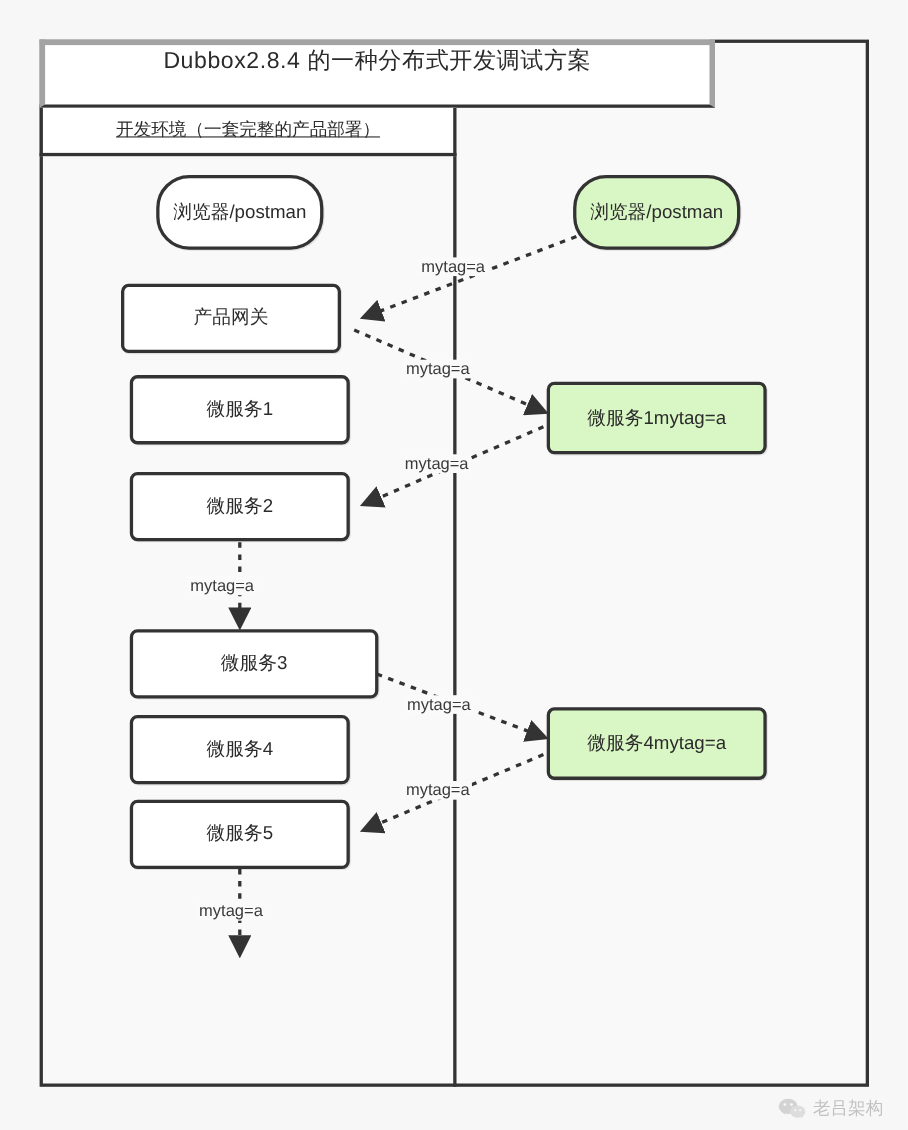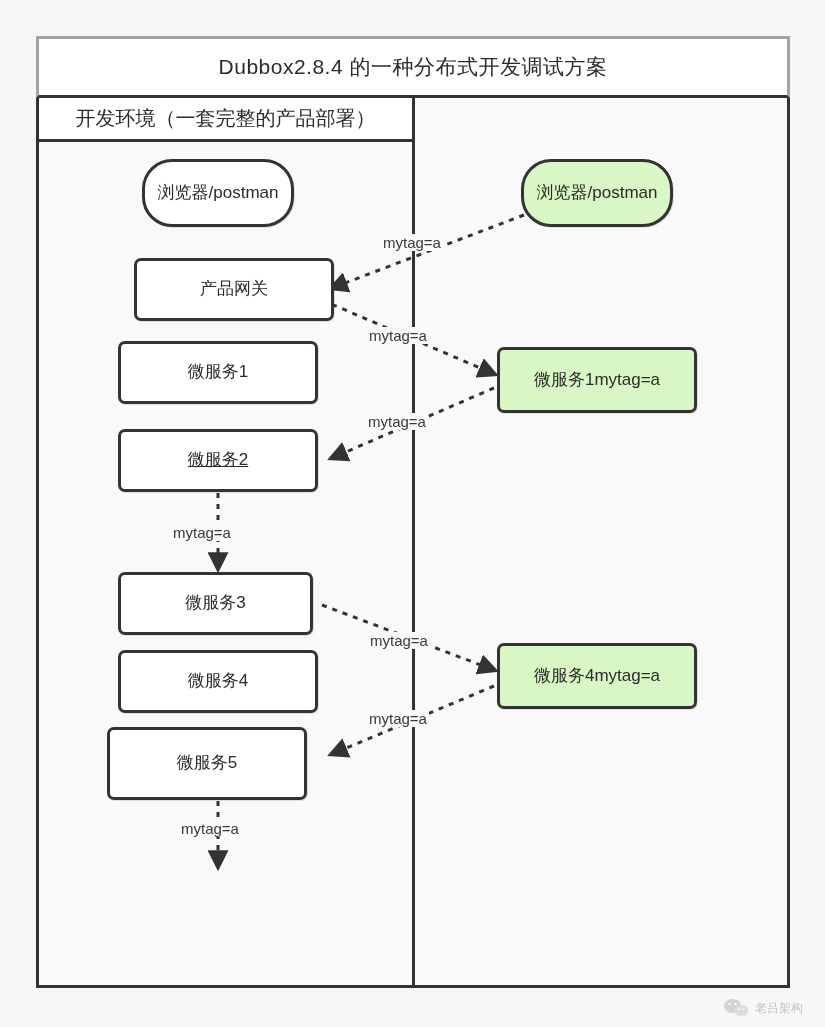--- a/index.html
+++ b/index.html
@@ -23,48 +23,48 @@
     width: 754px;
     height: 952px;
     border: 3px solid #333333;
     box-sizing: border-box;
     background: #f9f9f9;
   }
   .title-row {
     position: absolute;
     left: 36px;
     top: 36px;
-    width: 754px;
+    width: 614px;
     height: 62px;
     box-sizing: border-box;
-    border: 3px solid #a3a3a3;
+    border: 5px solid #a3a3a3;
     border-bottom: 3px solid #333333;
     background: #ffffff;
     display: flex;
-    align-items: center;
+    align-items: flex-start;
     justify-content: center;
   }
   .title-row .txt {
     font-size: 21px;
     color: #2b2b2b;
     letter-spacing: .5px;
   }
   .lane-head {
     position: absolute;
     top: 98px;
     height: 44px;
     box-sizing: border-box;
     background: #ffffff;
     border: 3px solid #333333;
     border-top: none;
     display: flex;
     align-items: center;
     justify-content: center;
   }
-  .lane-head .txt { font-size: 20px; color: #2b2b2b; }
+  .lane-head .txt { font-size: 16px; color: #2b2b2b; text-decoration: underline; }
   .lane-head.left  { left: 36px;  width: 379px; }
   .lane-head.right { left: 412px; width: 378px; border-left: none; }
 
   .lane-divider {
     position: absolute;
     left: 412px;
     top: 142px;
     width: 3px;
     height: 846px;
     background: #333333;
@@ -110,21 +110,21 @@
   .watermark {
     position: absolute;
     right: 22px;
     bottom: 8px;
     display: flex;
     align-items: center;
     gap: 6px;
     opacity: 0.38;
   }
   .watermark .wm-text {
-    font-size: 12px;
+    font-size: 16px;
     color: #6a6a6a;
     font-family: "DejaVu Sans", sans-serif;
   }
   .wm-icon { width: 26px; height: 22px; display:block; }
 </style>
 </head>
 <body>
 
 <div id="canvas">
 
@@ -168,41 +168,41 @@
   <div class="edge-label" style="left:171px; top:524px;">mytag=a</div>
   <div class="edge-label" style="left:368px; top:632px;">mytag=a</div>
   <div class="edge-label" style="left:367px; top:710px;">mytag=a</div>
   <div class="edge-label" style="left:179px; top:820px;">mytag=a</div>
 
   <div class="node rounded" style="left:142px; top:159px; width:152px; height:68px;">
     <span class="l1">浏览</span>
     <span class="l2">器/postman</span>
   </div>
 
-  <div class="node" style="left:134px; top:258px; width:200px; height:63px;">
+  <div class="node" style="left:110px; top:258px; width:200px; height:63px;">
     <span class="l1">产品网关</span>
   </div>
 
   <div class="node" style="left:118px; top:341px; width:200px; height:63px;">
     <span class="l1">微服务1</span>
   </div>
 
-  <div class="node" style="left:118px; top:429px; width:200px; height:63px;text-decoration:underline;">
+  <div class="node" style="left:118px; top:429px; width:200px; height:63px;">
     <span class="l1">微服务2</span>
   </div>
 
-  <div class="node" style="left:118px; top:572px; width:195px; height:63px;">
+  <div class="node" style="left:118px; top:572px; width:226px; height:63px;">
     <span class="l1">微服务3</span>
   </div>
 
   <div class="node" style="left:118px; top:650px; width:200px; height:63px;">
     <span class="l1">微服务4</span>
   </div>
 
-  <div class="node" style="left:107px; top:727px; width:200px; height:73px;">
+  <div class="node" style="left:118px; top:727px; width:200px; height:63px;">
     <span class="l1">微服务5</span>
   </div>
 
 
   <div class="node rounded green" style="left:521px; top:159px; width:152px; height:68px;">
     <span class="l1">浏览</span>
     <span class="l2">器/postman</span>
   </div>
 
   <div class="node green" style="left:497px; top:347px; width:200px; height:66px;">

